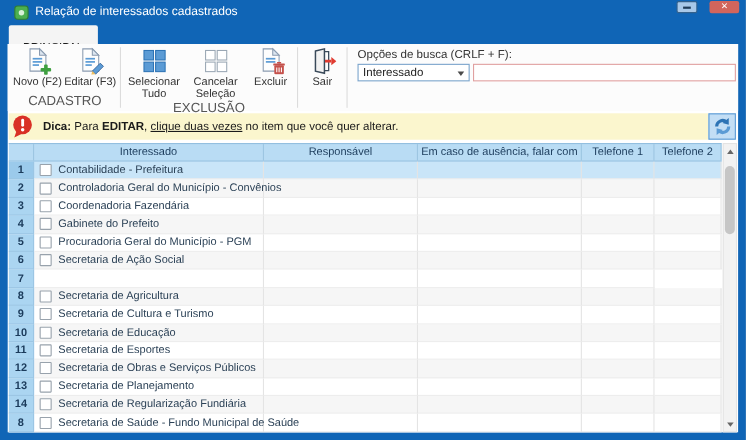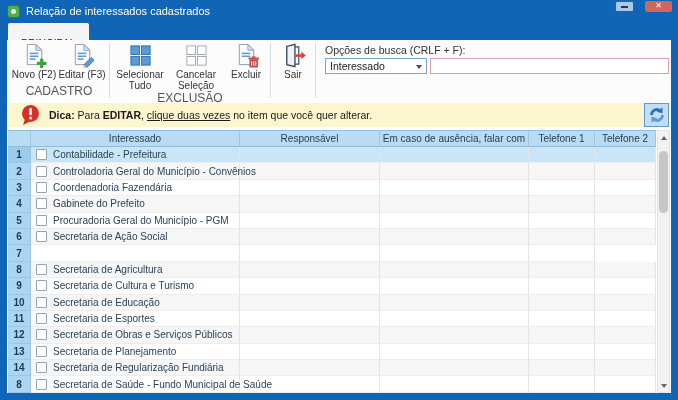--- a/index.html
+++ b/index.html
@@ -1,20 +1,20 @@
 <!DOCTYPE html>
 <html><head>
 <meta charset="utf-8">
 <style>
   * { box-sizing: border-box; margin: 0; padding: 0; }
   body { margin:0; font-family:"Liberation Sans", sans-serif; background:#9aa7b2; }
   .window { position:relative; width:678px; height:400px; background:#1065B6; overflow:hidden; }
 
   
-  .titlebar { position:absolute; top:0; left:0; right:4px; height:22px; display:flex; align-items:center; padding-left:7px; }
+  .titlebar { position:absolute; top:0; left:0; right:4px; height:22px; display:flex; align-items:center; padding-left:13px; }
   .app-icon { width:13px; height:13px; border-radius:3px; background:#4CAF50; border:1px solid #2e7d32; position:relative; flex:0 0 auto; }
   .app-icon::after { content:""; position:absolute; left:3px; top:3px; width:5px; height:5px; border-radius:50%; background:#d7f0d8; }
   .title { color:#fff; font-size:11px; margin-left:6px; white-space:nowrap; }
   .btn-min { position:absolute; top:1px; left:615px; width:19px; height:11px; background:#A8C8E8; border:1px solid #33618C; border-radius:2px; }
   .btn-min .dash { position:absolute; left:5px; top:4px; width:7px; height:2px; background:#1F3B57; }
   .btn-close { position:absolute; top:1px; left:645px; width:27px; height:11px; background:#D2655C; border-radius:2px; color:#fff; font-size:8px; line-height:10px; text-align:center; }
 
   
   .tab { position:absolute; top:23px; left:8px; height:17px; background:#F4F4F4; color:#1b1b1b; font-size:10.5px; line-height:17px; padding:12px 13px; border-radius:2px 2px 0 0; }
 
@@ -37,21 +37,21 @@
   .search-label { font-size:10.5px; color:#333; }
   .search-row { display:flex; margin-top:2px; }
   .combo { width:102px; height:16px; border:1px solid #7AA4CB; background:#fff; display:flex; align-items:center; font-size:10.5px; color:#222; padding:0 4px; position:relative; }
   .combo-chevron { position:absolute; right:4px; top:6px; width:0; height:0; border-left:3.5px solid transparent; border-right:3.5px solid transparent; border-top:4px solid #4a4a4a; }
   .search-input { flex:1; height:16px; border:1px solid #E0A0A0; margin-left:3px; font-size:10.5px; padding:0 4px; outline:none; color:#222; }
   .limpar-btn { margin-top:3px; width:74px; height:17px; background:#BE4B48; border:1px solid #96403E; color:#fff; font-size:10.5px; display:flex; align-items:center; justify-content:center; gap:4px; cursor:default; }
   .limpar-btn .first { text-decoration:underline; }
 
   
   .tiprow { position:absolute; top:63px; left:1px; right:2px; height:24px; display:flex; }
-  .tip-yellow { flex:1; background:#FBF6CE; display:flex; align-items:center; padding-left:13px; }
+  .tip-yellow { flex:1; background:#FBF6CE; display:flex; align-items:center; padding-left:3px; }
   .tip-text { margin-left:9px; font-size:10.5px; color:#1b1b1b; }
   .tip-text b { font-weight:bold; }
   .tip-text u { text-decoration:underline; }
   .refresh-btn { width:25px; height:24px; background:#C3DEF5; border:1px solid #5B9BD5; display:flex; align-items:center; justify-content:center; }
 
   
   .table { position:absolute; top:90px; left:1px; right:15px; bottom:0; }
   .thead { display:grid; grid-template-columns:23px 209px 140px 149px 66px 1fr; height:17px; background:#B9DCF4; border-top:1px solid #93BFDF; border-bottom:1px solid #8FBCDD; }
   .th { font-size:10px; color:#1B3B5B; display:flex; align-items:center; justify-content:center; border-right:1px solid #9DC6E2; white-space:nowrap; overflow:hidden; }
   .tbody { }

